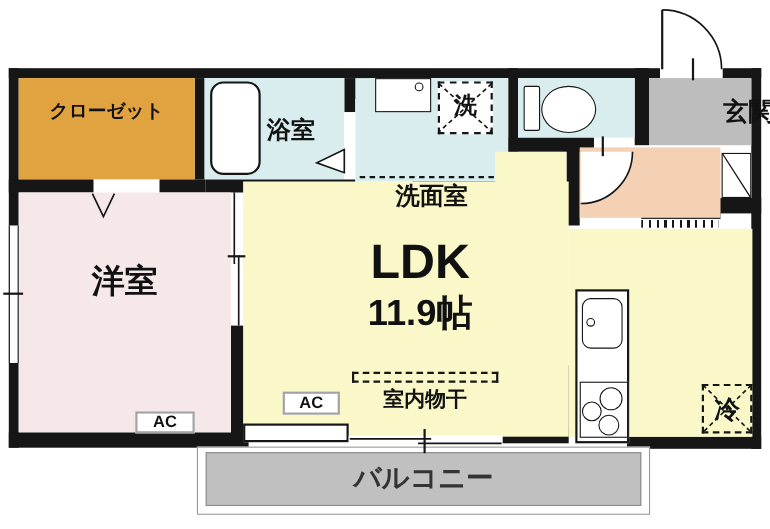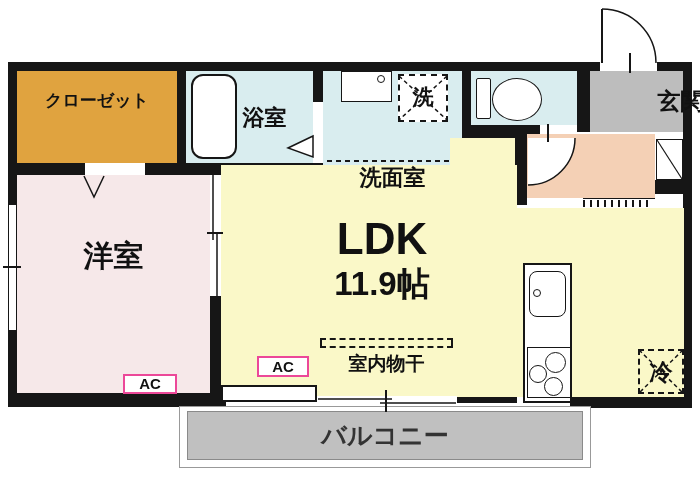--- a/index.html
+++ b/index.html
@@ -7,21 +7,21 @@
     position:relative;width:700px;height:481px;background:#fff;overflow:hidden;
     font-family:"Liberation Sans","DejaVu Sans",sans-serif;color:#111;
   }
   .abs{position:absolute;box-sizing:border-box;}
   .room{position:absolute;box-sizing:border-box;}
   .w{position:absolute;background:#161616;box-sizing:border-box;}
   .fix{position:absolute;background:#fff;border:2px solid #161616;box-sizing:border-box;}
   .fix.thin{border-width:1.5px;}
   .dashbox{position:absolute;background:transparent;border:2px dashed #161616;box-sizing:border-box;}
   .lbl{position:absolute;font-weight:bold;text-align:center;color:#111;line-height:1.25;box-sizing:border-box;}
-  .acbox{position:absolute;background:#fff;border:2px solid #ec4899;font-weight:bold;
+  .acbox{position:absolute;background:#fff;border:2px solid #a3a3a3;font-weight:bold;
          text-align:center;box-sizing:border-box;}
   svg.ovl{position:absolute;left:0;top:0;z-index:6;pointer-events:none;}
   .hatch{position:absolute;background:repeating-linear-gradient(90deg,#161616 0 2px,transparent 2px 7px);}
   .z1{z-index:1}.z2{z-index:2}.z3{z-index:3}.z4{z-index:4}.z5{z-index:5}.z7{z-index:7}
 </style>
 </head>
 <body>
 
 <div class="plan">
 

